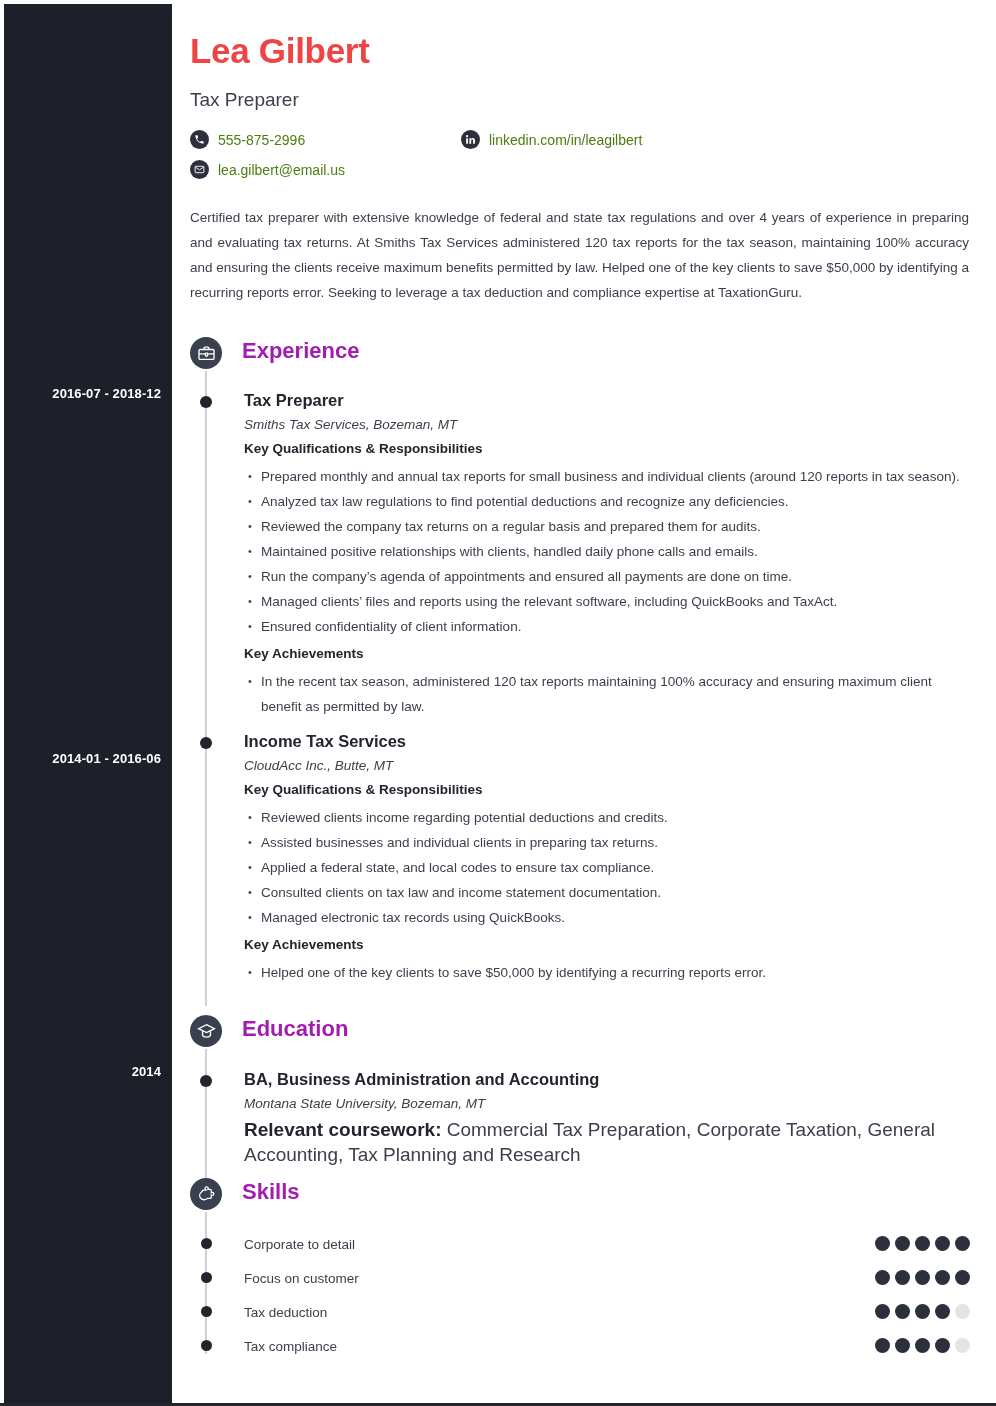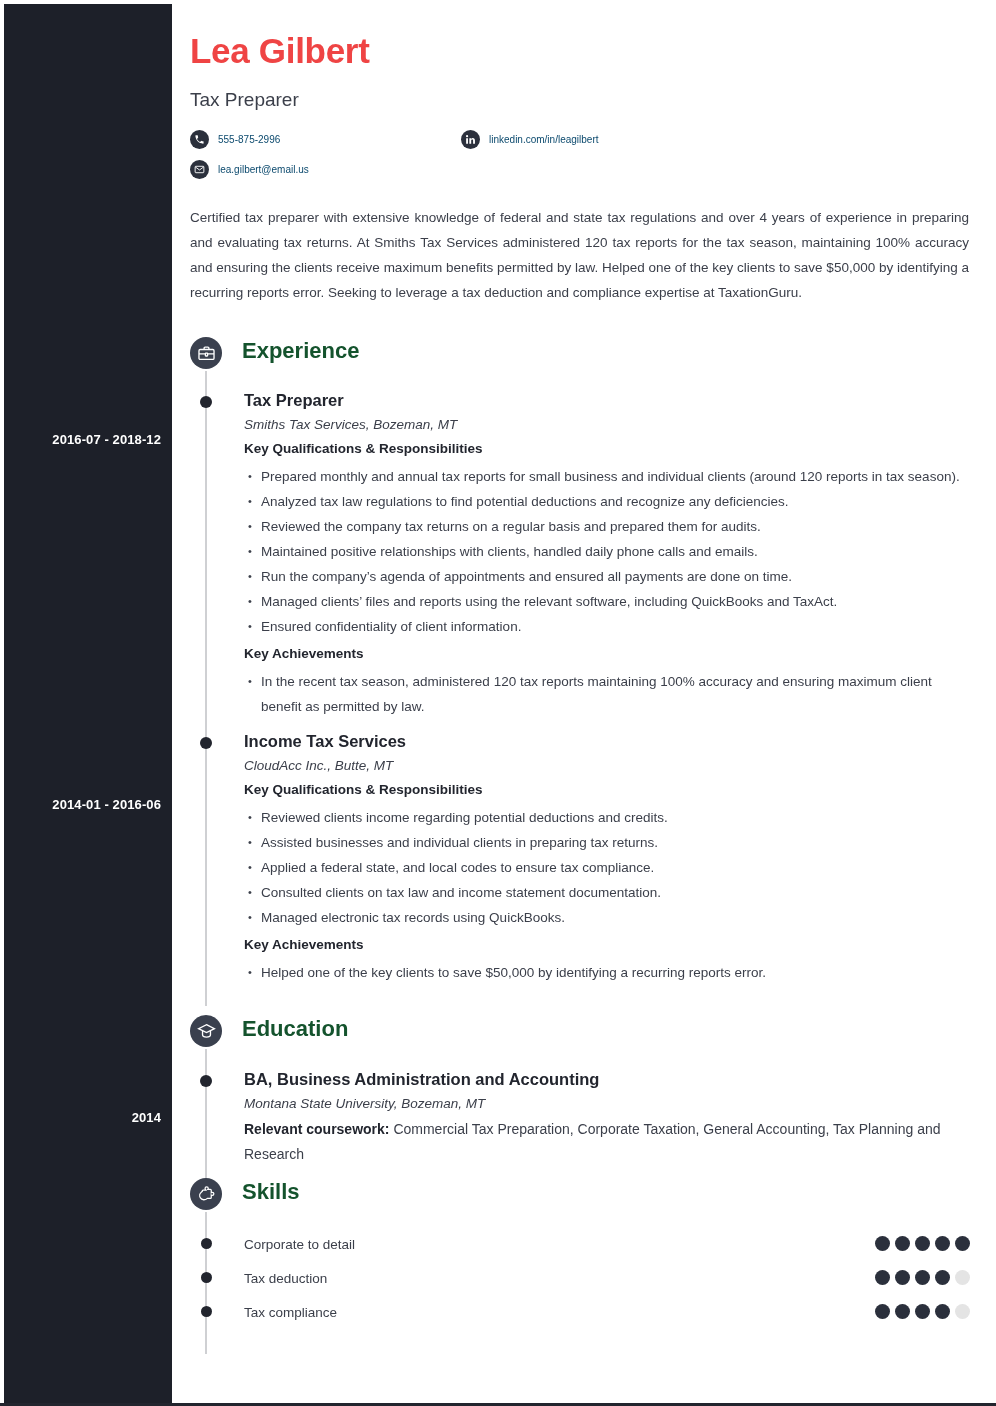--- a/index.html
+++ b/index.html
@@ -49,21 +49,20 @@
   
   .date-label {
     position: absolute;
     right: 835px;              
     color: #ffffff;
     font-size: 13px;
     font-weight: bold;
     letter-spacing: 0.1px;
     white-space: nowrap;
     text-align: right;
-    margin-top: 46px;
   }
 
   
   #main {
     position: absolute;
     left: 172px; top: 4px;
     width: 821px;
     height: 1399px;
     background: #ffffff;
   }
@@ -79,21 +78,21 @@
     font-size: 19px; color: #3b3f4a; font-weight: normal;
   }
 
   #contacts { position: absolute; left: 18px; top: 126px; width: 780px; }
   .contact-row { position: relative; height: 30px; }
   .contact-item {
     position: absolute; display: flex; align-items: center; gap: 9px;
   }
   .contact-item.col1 { left: 0; }
   .contact-item.col2 { left: 271px; }
-  .contact-text { font-size: 10px; color: #0c4a6e; }
+  .contact-text { font-size: 14px; color: #4d7c0f; }
 
   .cicon {
     width: 19px; height: 19px; border-radius: 50%;
     background: #2b303c; display: flex; align-items: center;
     justify-content: center; flex: none;
   }
   .cicon svg { display: block; }
 
   
   #summary {
@@ -108,21 +107,21 @@
   .sec-head { position: relative; height: 42px; }
   .sec-badge {
     position: absolute; left: 0; top: 0;
     width: 32px; height: 32px; border-radius: 50%;
     background: #3a404e;
     display: flex; align-items: center; justify-content: center;
   }
   .sec-badge svg { display: block; }
   .sec-title {
     position: absolute; left: 52px; top: 1px;
-    font-size: 22px; font-weight: bold; color: #14532d;
+    font-size: 22px; font-weight: bold; color: #a21caf;
   }
 
   
   .rail {
     position: absolute; left: 15px; width: 2px;
     background: #cfd0d3;
   }
 
   .entry { position: relative; padding-left: 54px; }
   .entry-dot {
@@ -148,21 +147,21 @@
   ul.bullets li {
     position: relative; padding-left: 13px;
     font-size: 13.5px; line-height: 25px; color: #3b3f4a;
   }
   ul.bullets li::before {
     content: "\2022";
     position: absolute; left: 0; top: 0;
     font-size: 11px; color: #3b3f4a; line-height: 25px;
   }
 
-  .coursework { font-size: 14px; line-height: 25px; color: #3b3f4a; }
+  .coursework { font-size: 19px; line-height: 25px; color: #3b3f4a; }
   .coursework b { color: #22252e; }
 
   
   .skill-row {
     position: relative; padding-left: 54px;
     height: 34px; display: flex; align-items: center;
   }
   .skill-dot {
     position: absolute; left: 11px; top: 11px;
     width: 11px; height: 11px; border-radius: 50%;
@@ -327,20 +326,31 @@
           <span class="skill-rating">
             <span class="rdot"></span>
             <span class="rdot"></span>
             <span class="rdot"></span>
             <span class="rdot"></span>
             <span class="rdot"></span>
           </span>
         </div>
         <div class="skill-row">
           <span class="skill-dot"></span>
+          <span class="skill-name">Focus on customer</span>
+          <span class="skill-rating">
+            <span class="rdot"></span>
+            <span class="rdot"></span>
+            <span class="rdot"></span>
+            <span class="rdot"></span>
+            <span class="rdot"></span>
+          </span>
+        </div>
+        <div class="skill-row">
+          <span class="skill-dot"></span>
           <span class="skill-name">Tax deduction</span>
           <span class="skill-rating">
             <span class="rdot"></span>
             <span class="rdot"></span>
             <span class="rdot"></span>
             <span class="rdot"></span>
             <span class="rdot empty"></span>
           </span>
         </div>
         <div class="skill-row">

